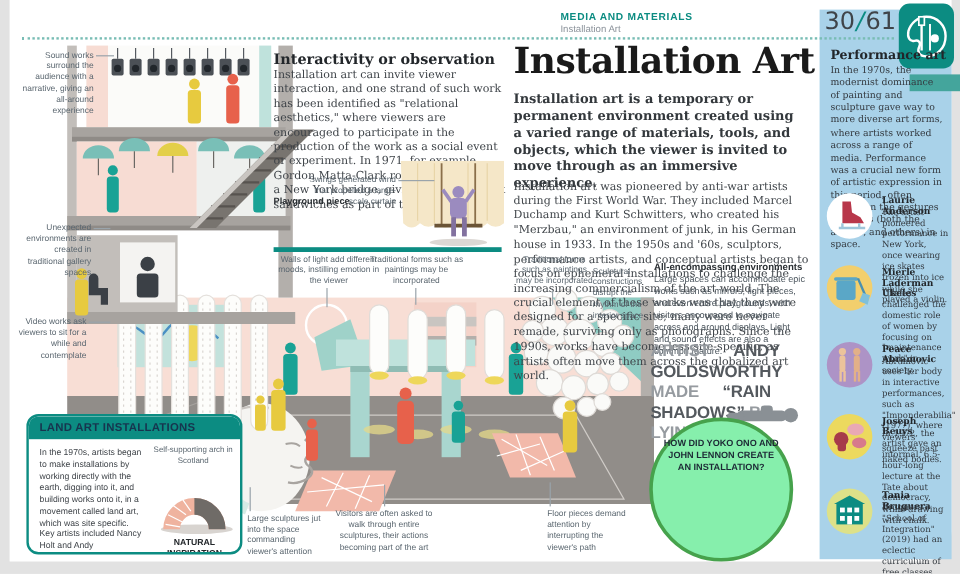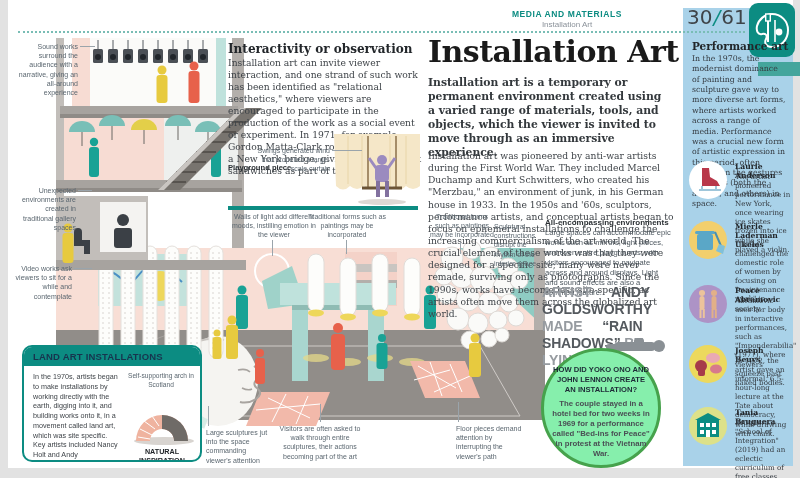--- a/index.html
+++ b/index.html
@@ -2,21 +2,21 @@
 <html><head>
 <meta charset="utf-8">
 <style>
   html,body{margin:0;padding:0;background:#e2e2e2;}
   #stage{position:relative;width:800px;height:478px;overflow:hidden;
          font-family:"Liberation Sans",sans-serif;background:#e2e2e2;}
   .sheet{position:absolute;left:8px;top:0;width:785px;height:468px;background:#ffffff;
          border-radius:0 0 26px 0;}
   .abs{position:absolute;}
   
-  .kicker{right:133px;top:9px;text-align:center;width:200px;}
+  .kicker{right:133px;top:9px;text-align:left;width:200px;}
   .kicker .k1{font-size:8.5px;font-weight:bold;color:#0c8c82;letter-spacing:.6px;}
   .kicker .k2{font-size:8px;color:#8b929a;margin-top:1px;}
   .pagenums{left:687px;top:5px;font-family:"DejaVu Sans",sans-serif;font-size:20px;color:#3f4449;}
   .pagenums .sep{color:#0c8c82;padding:0 1px;font-style:italic;}
   .dotted{left:18px;top:31px;width:727px;border-top:2px dotted #79bdb5;}
   .sidebar-panel{left:683px;top:8px;width:110px;height:458px;background:#a9d2e9;}
   .badge-bar{left:758px;top:62px;width:42px;height:14px;background:#44a59c;}
   
   .main-title{left:428px;top:34px;font-family:"DejaVu Serif",serif;font-weight:bold;
               font-size:30px;color:#1a1a1a;letter-spacing:-.5px;}
@@ -375,21 +375,20 @@
   <div class="abs quote"><span class="q-dim">ARTIST </span><span class="q-strong">ANDY GOLDSWORTHY</span><span class="q-dim"> MADE </span><span class="q-strong">“RAIN SHADOWS”</span><span class="q-dim"> BY LYING IN THE </span><span class="q-strong">RAIN</span></div>
   <svg class="abs" style="left:604px;top:330px" width="62" height="30">
     <circle cx="55" cy="16" r="6" fill="#8a9095"></circle>
     <rect x="10" y="12" width="42" height="9" rx="4.5" fill="#8a9095"></rect>
     <rect x="2" y="14" width="14" height="6" rx="3" fill="#8a9095"></rect>
     <rect x="30" y="8" width="10" height="7" rx="3" fill="#8a9095"></rect>
   </svg>
 
   <div class="abs qcircle">
     <div class="q">HOW DID YOKO ONO AND JOHN LENNON CREATE AN INSTALLATION?</div>
-    <div class="a">The couple stayed in a hotel bed for two weeks in 1969 for a performance called "Bed-ins for Peace" in protest at the Vietnam War.</div>
   </div>
 
   <div class="abs ann" style="left:206px;top:428px;width:66px">Large sculptures jut into the space commanding viewer's attention</div>
   <div class="abs leader" style="left:208px;top:406px;width:1px;height:20px"></div>
   <div class="abs ann c" style="left:276px;top:424px;width:88px">Visitors are often asked to walk through entire sculptures, their actions becoming part of the art</div>
   <div class="abs leader" style="left:320px;top:404px;width:1px;height:18px"></div>
   <div class="abs ann" style="left:456px;top:424px;width:66px">Floor pieces demand attention by interrupting the viewer's path</div>
   <div class="abs leader" style="left:458px;top:402px;width:1px;height:20px"></div>
 
   <div class="abs landart">

